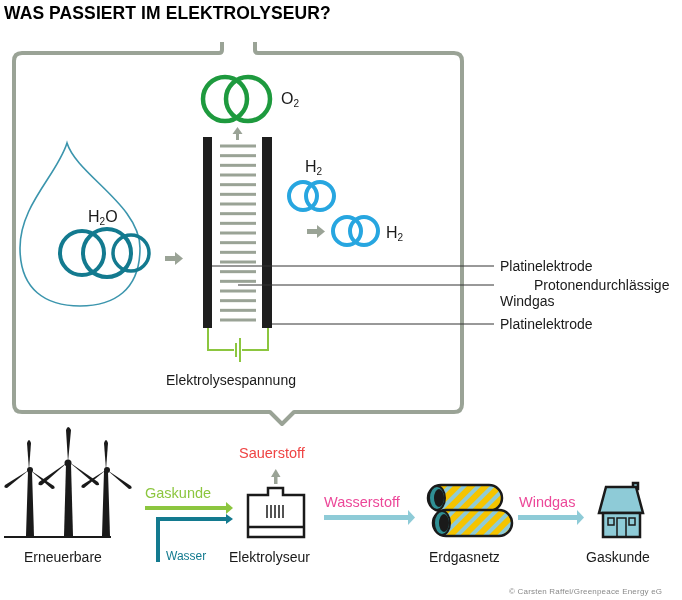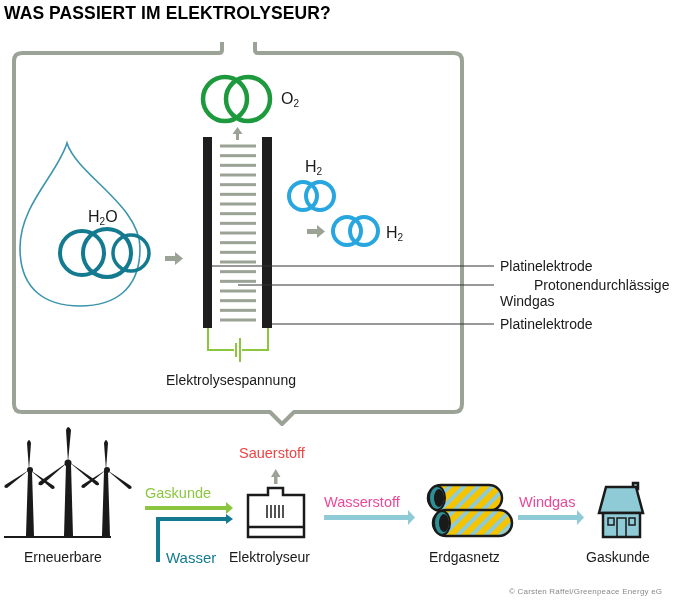--- a/index.html
+++ b/index.html
@@ -4,21 +4,21 @@
 <style>
   html, body { margin:0; padding:0; background:#ffffff; }
   body { width:682px; height:600px; position:relative; overflow:hidden; font-family:"Liberation Sans", sans-serif; color:#1a1a1a; }
   .abs { position:absolute; white-space:nowrap; }
   #title { left:4px; top:3px; font-size:17.5px; font-weight:bold; color:#000000; letter-spacing:0.1px; }
   svg#diagram { position:absolute; left:0; top:0; }
   .lbl { font-size:14px; color:#1a1a1a; }
   .mol { font-size:16px; color:#1a1a1a; }
   .mol sub { font-size:10px; vertical-align:-3px; }
   .flow-green { color:#8cc63f; font-size:14.5px; }
-  .flow-teal { color:#137a8f; font-size:15px; }
+  .flow-teal { color:#137a8f; font-size:12px; }
   .flow-lightblue { color:#ec4899; font-size:14.5px; }
   .flow-gray { color:#ef4444; font-size:14.5px; }
   #credit { font-size:8px; color:#8a8a8a; letter-spacing:0.2px; }
 </style>
 </head>
 <body>
 
 <div id="title" class="abs">WAS PASSIERT IM ELEKTROLYSEUR?</div>
 
 <svg id="diagram" width="682" height="600" viewBox="0 0 682 600">

